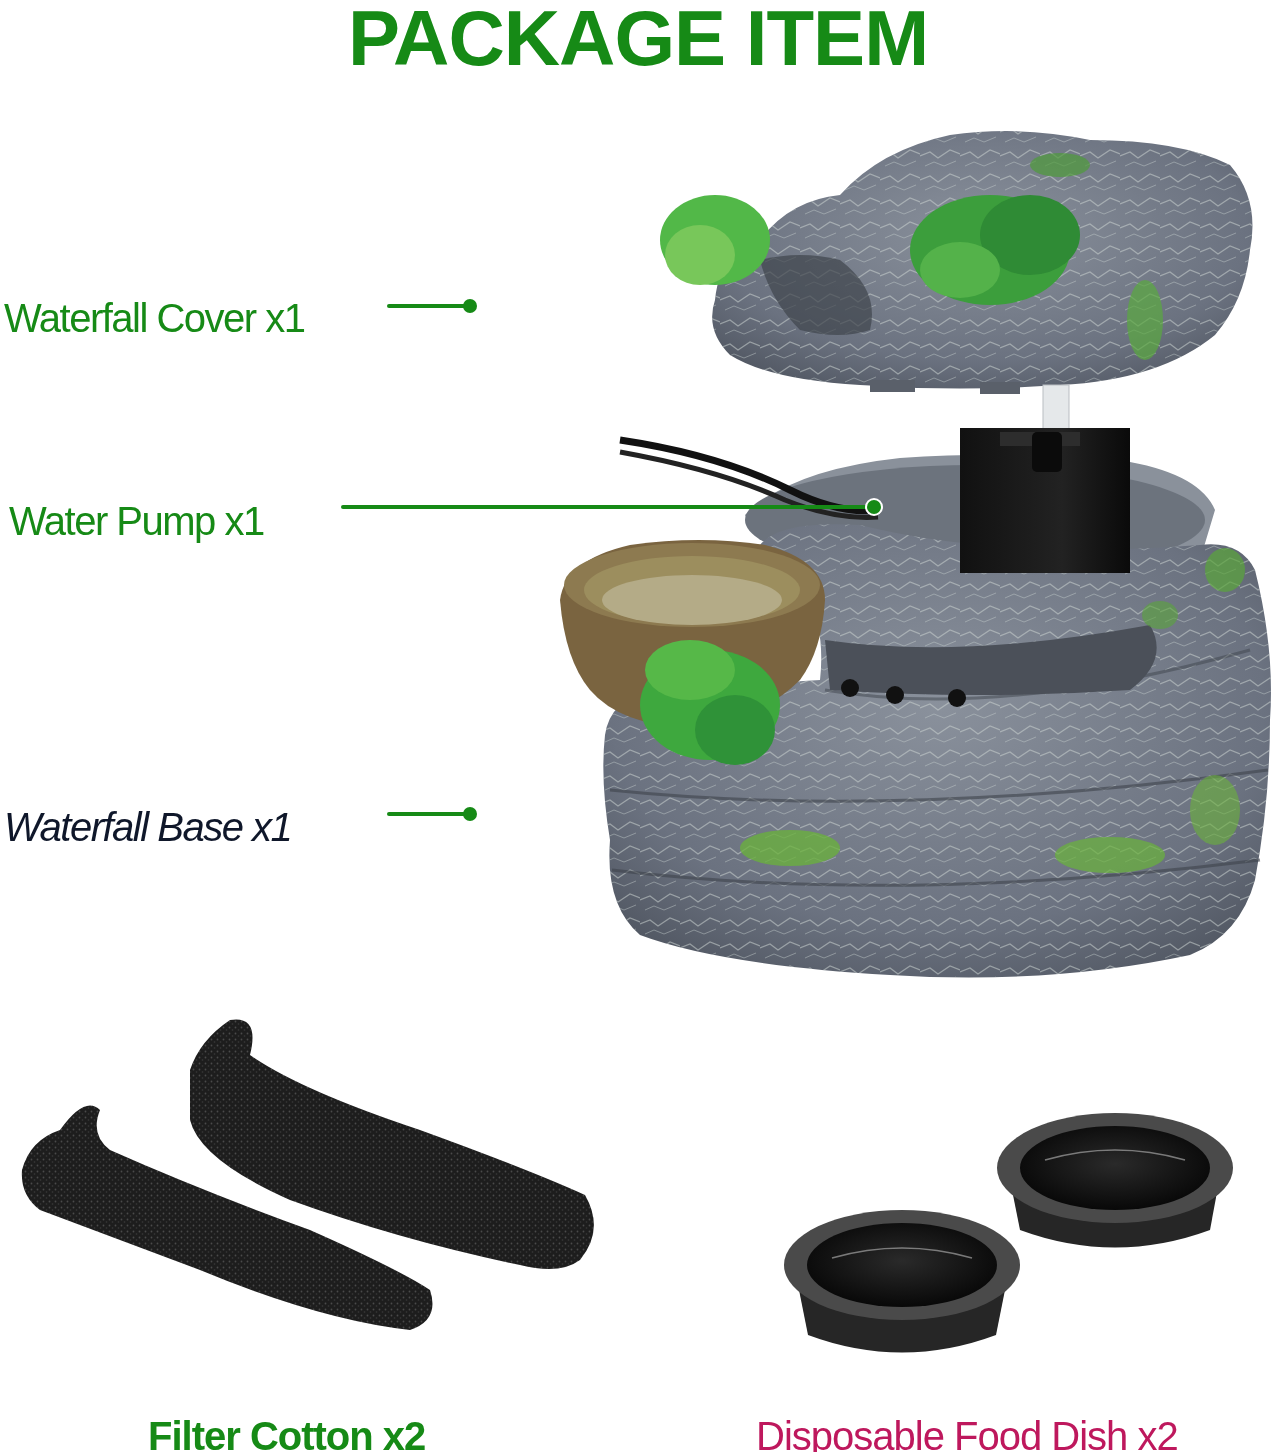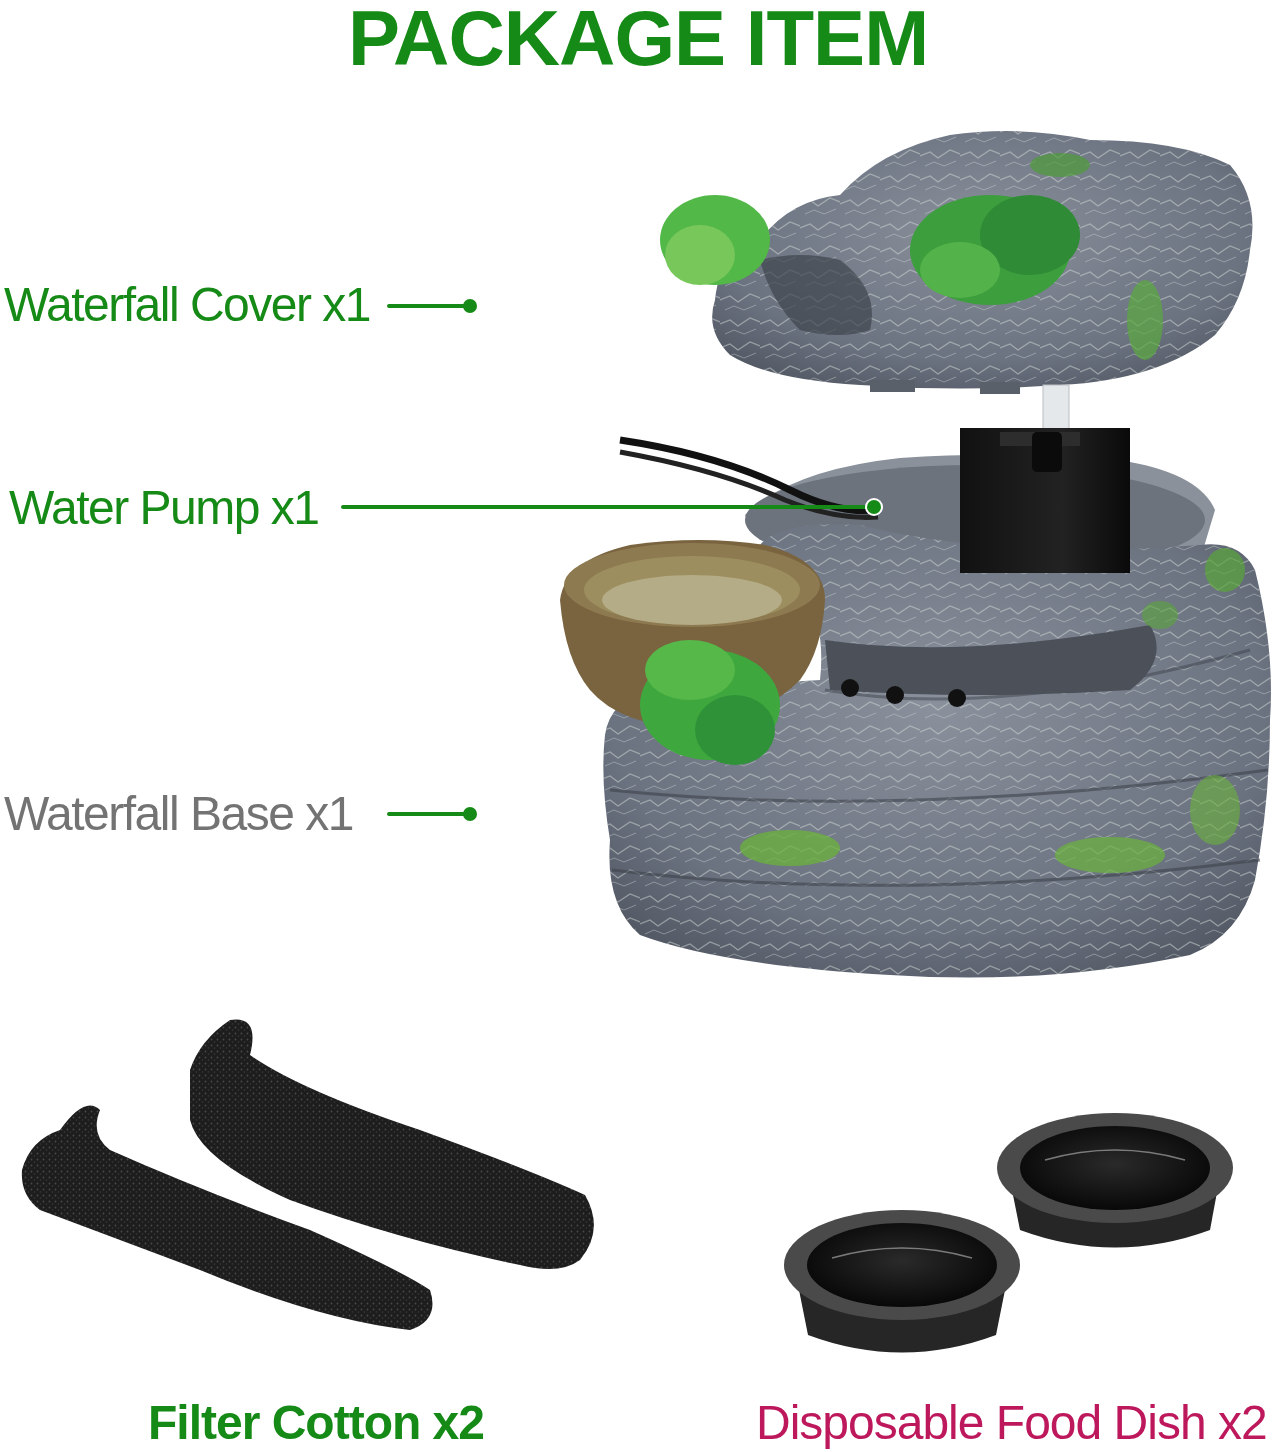--- a/index.html
+++ b/index.html
@@ -1,20 +1,20 @@
 <!DOCTYPE html>
 <html><head>
 <meta charset="utf-8">
 <style>
   html, body { margin:0; padding:0; background:#ffffff; }
   body { width:1276px; height:1452px; position:relative; overflow:hidden;
          font-family:"Liberation Sans", sans-serif; }
   .title { position:absolute; left:0; top:-4px; width:1276px; text-align:center;
            font-weight:bold; font-size:78px; letter-spacing:-1px; line-height:84px; }
-  .label { position:absolute; font-size:48px; line-height:50px; letter-spacing:-1.5px; white-space:nowrap; }
+  .label { position:absolute; font-size:40px; line-height:50px; letter-spacing:-1.5px; white-space:nowrap;margin-top:13px; }
   .callout { position:absolute; height:4px; border-radius:2px; }
   .dot { position:absolute; width:14px; height:14px; border-radius:50%; }
   .dot.ring { box-shadow:0 0 0 2px #ffffff; }
   svg.art { position:absolute; left:0; top:0; }
 </style>
 </head>
 <body>
 
 <svg class="art" width="1276" height="1452" viewBox="0 0 1276 1452">
   <defs>
@@ -127,18 +127,18 @@
 <div class="title" style="color:#168a16;">PACKAGE ITEM</div>
 
 <div class="label" style="left:4px; top:280px; color:#168a16;">Waterfall Cover x1</div>
 <div class="callout" style="left:387px; top:304px; width:82px; background:#168a16;"></div>
 <div class="dot" style="left:463px; top:299px; background:#168a16;"></div>
 
 <div class="label" style="left:9px; top:483px; color:#168a16;">Water Pump x1</div>
 <div class="callout" style="left:341px; top:505px; width:534px; background:#168a16;"></div>
 <div class="dot ring" style="left:867px; top:500px; background:#168a16;"></div>
 
-<div class="label" style="left:4px; top:789px; color:#737373;">Waterfall Base x1</div>
+<div class="label" style="left:4px; top:789px; color:#0f172a;font-style:italic;">Waterfall Base x1</div>
 <div class="callout" style="left:387px; top:812px; width:82px; background:#168a16;"></div>
 <div class="dot" style="left:463px; top:807px; background:#168a16;"></div>
 
 <div class="label" style="left:148px; top:1398px; color:#168a16; letter-spacing:-1px;font-weight:bold;">Filter Cotton x2</div>
 <div class="label" style="left:756px; top:1398px; color:#be185d; letter-spacing:-1px;">Disposable Food Dish x2</div>
 
 </body></html>

